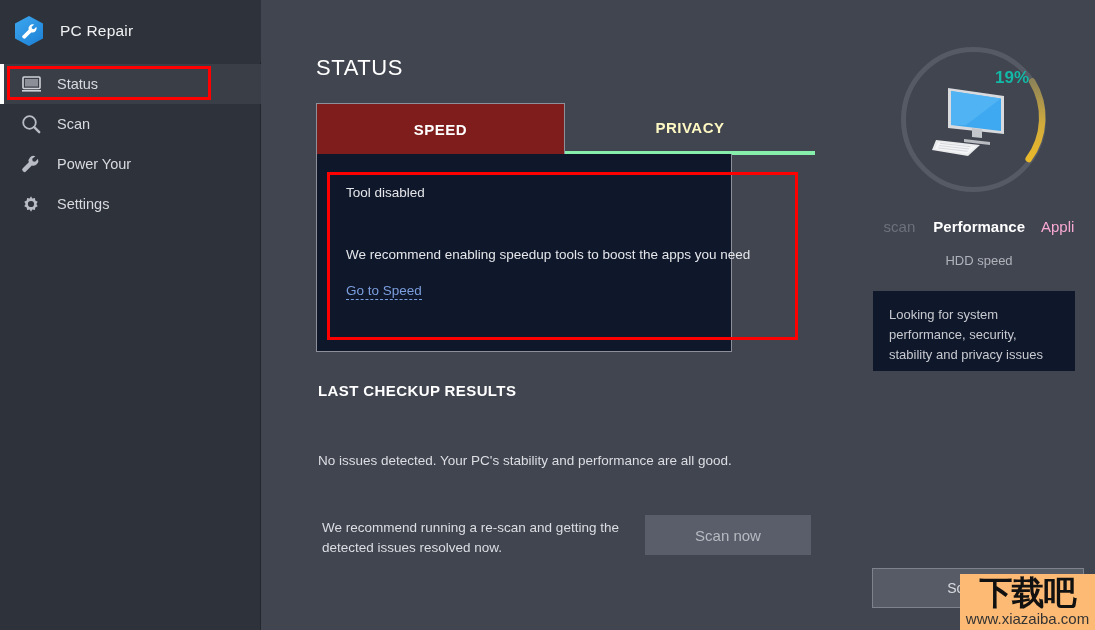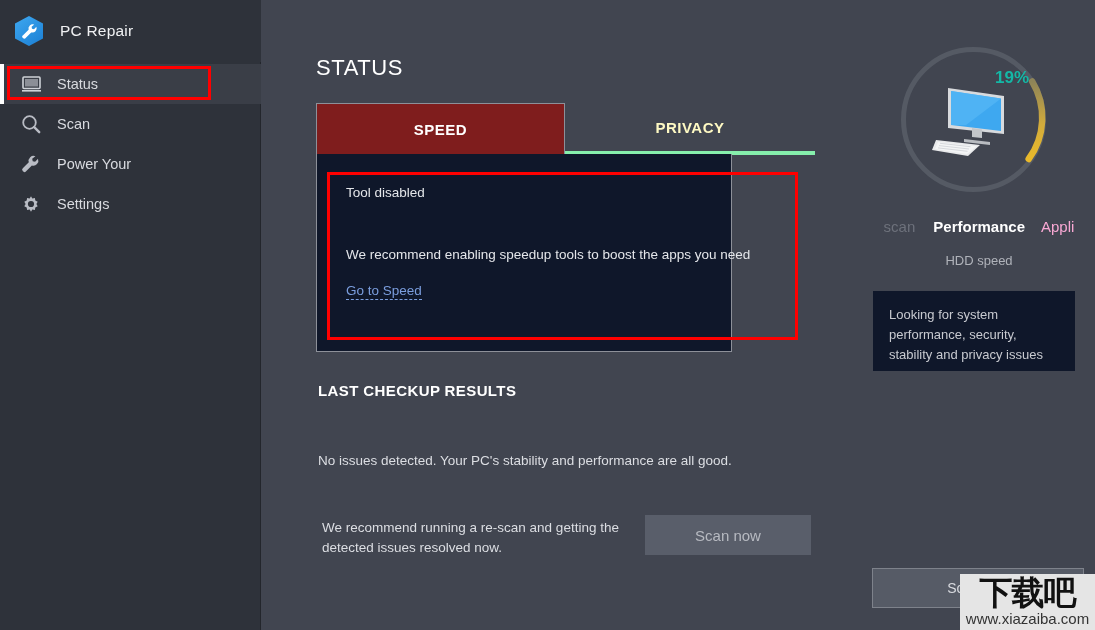--- a/index.html
+++ b/index.html
@@ -276,21 +276,21 @@
     text-align: center;
     line-height: 38px;
     overflow: hidden;
   }
 
   
   #watermark {
     position: absolute;
     left: 960px; top: 574px;
     width: 135px; height: 56px;
-    background: #e5e5e5;
+    background: #fdba74;
     overflow: hidden;
   }
   #wm-cn {
     position: absolute;
     left: 0; top: -2px;
     width: 135px;
     text-align: center;
     color: #111;
     font-size: 33px;
     font-weight: bold;

